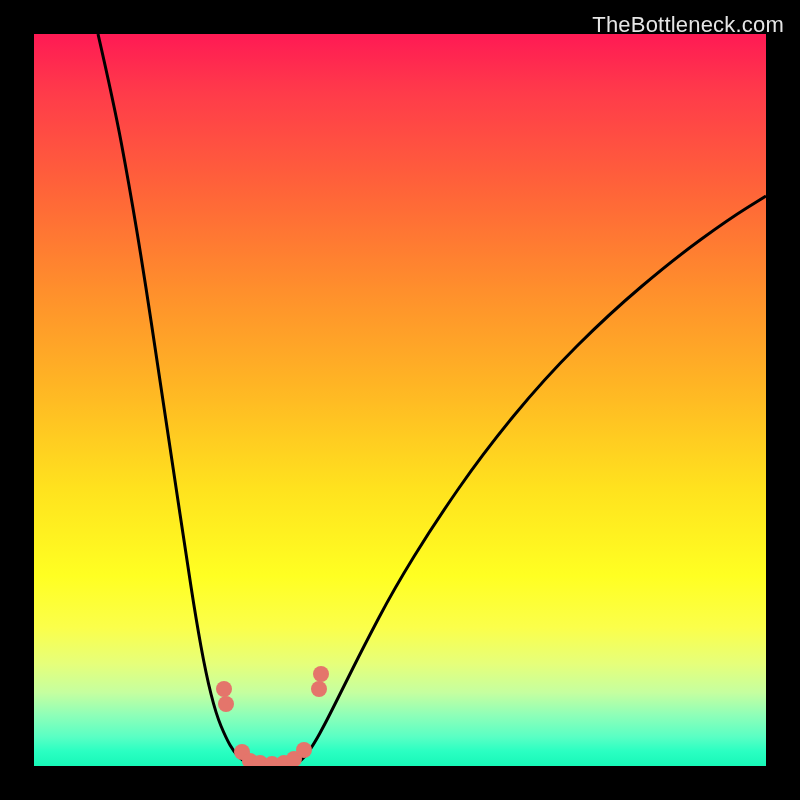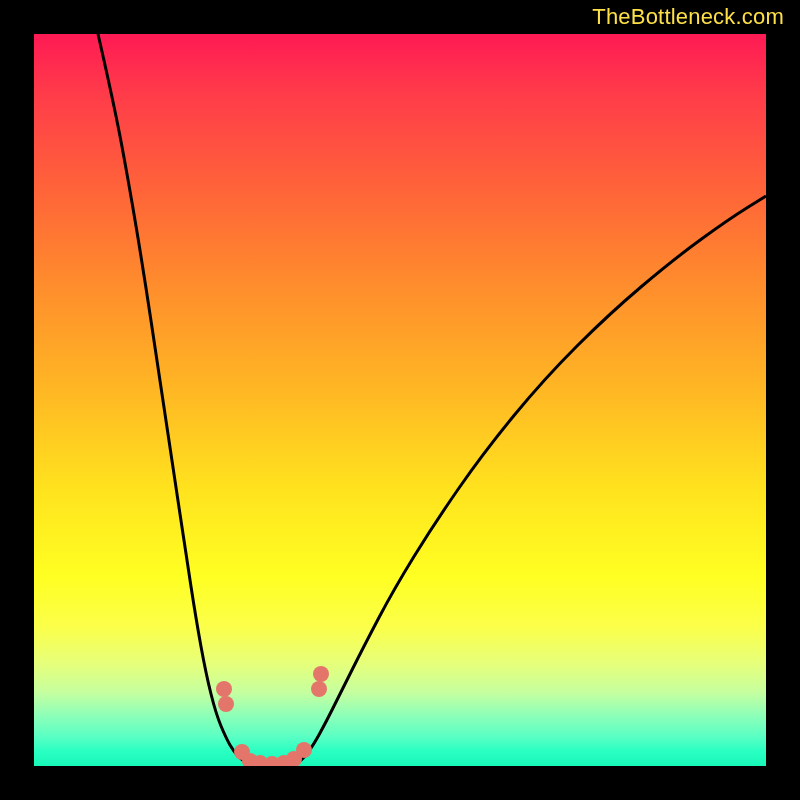--- a/index.html
+++ b/index.html
@@ -57,23 +57,23 @@
   .marker {
     position: absolute;
     width: 16px;
     height: 16px;
     background: #e4756b;
     border-radius: 50%;
     transform: translate(-50%, -50%);
   }
   .watermark {
     position: absolute;
-    top: 4px;
+    top: 12px;
     right: 16px;
-    color: #fde047;
+    color: #e5e5e5;
     font-size: 22px;
     font-weight: 500;
     letter-spacing: 0.2px;
   }
 </style>
 </head>
 <body>
 
 <div class="frame">
   <div class="plot-area">

